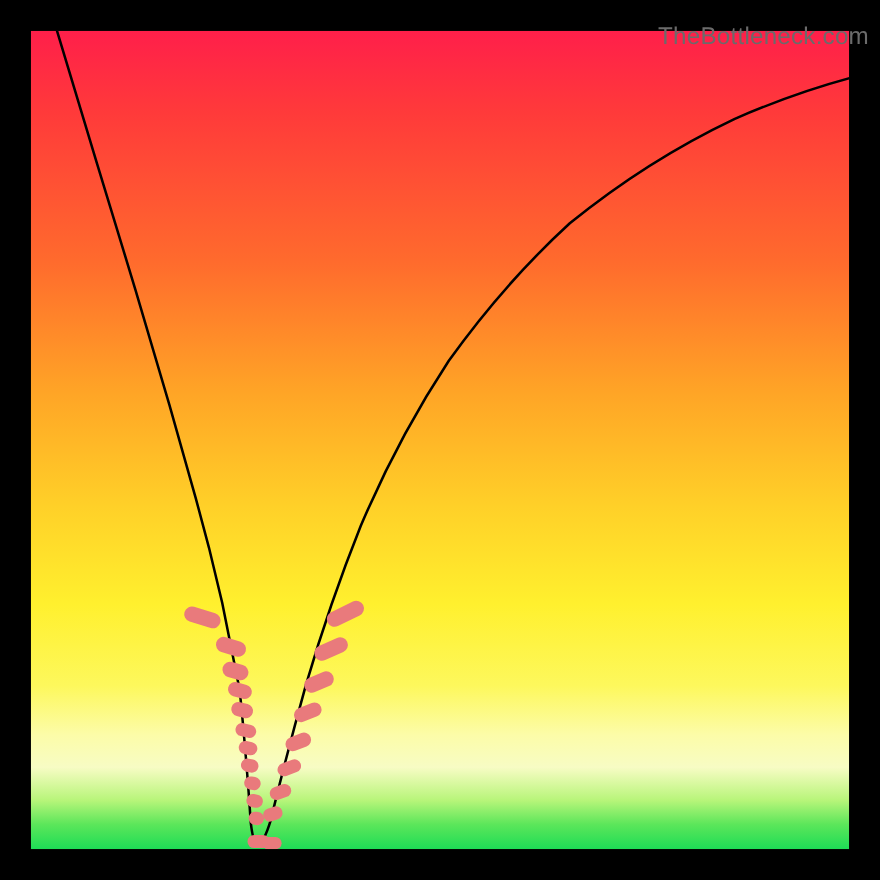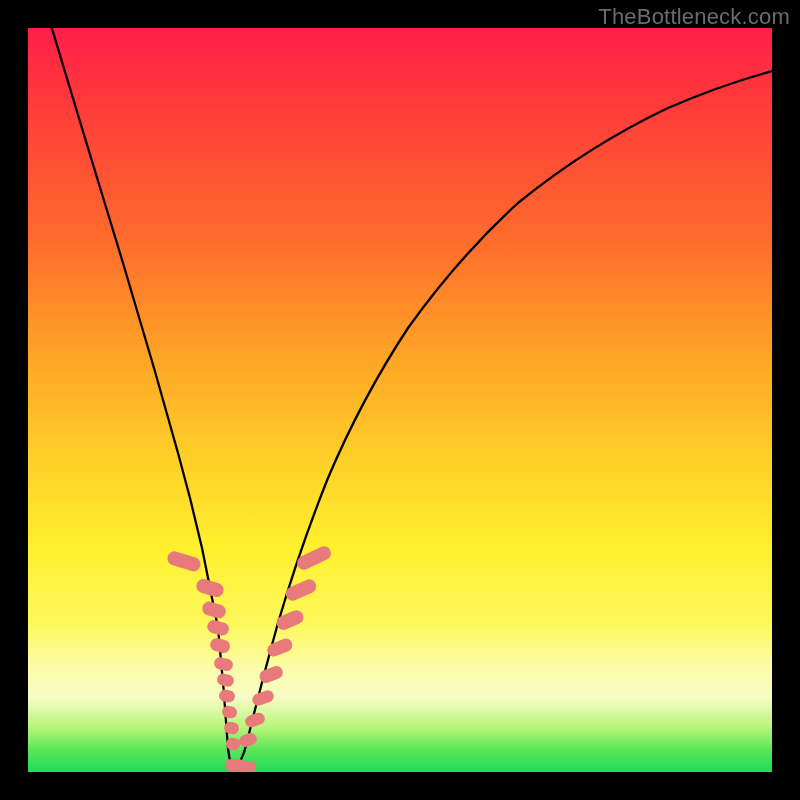--- a/index.html
+++ b/index.html
@@ -40,21 +40,21 @@
       #fdf85c 80%,
       #fcfca8 86%,
       #f7fcc4 90%,
       #b8f57a 94%,
       #5be65a 97%,
       #1edc56 100%
     );
   }
   .watermark {
     position: absolute;
-    top: 4px;
+    top: 20px;
     right: 10px;
     color: #6b6b6b;
     font-size: 22px;
     font-weight: 500;
     letter-spacing: 0.2px;
     user-select: none;
   }
   svg {
     position: absolute;
     inset: 0;

